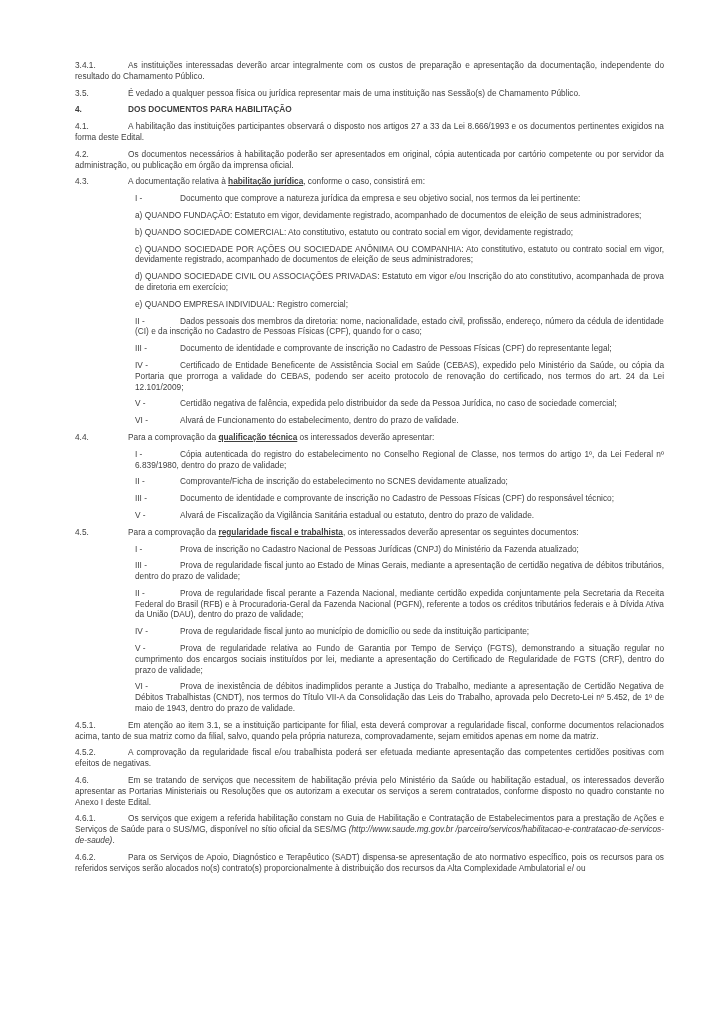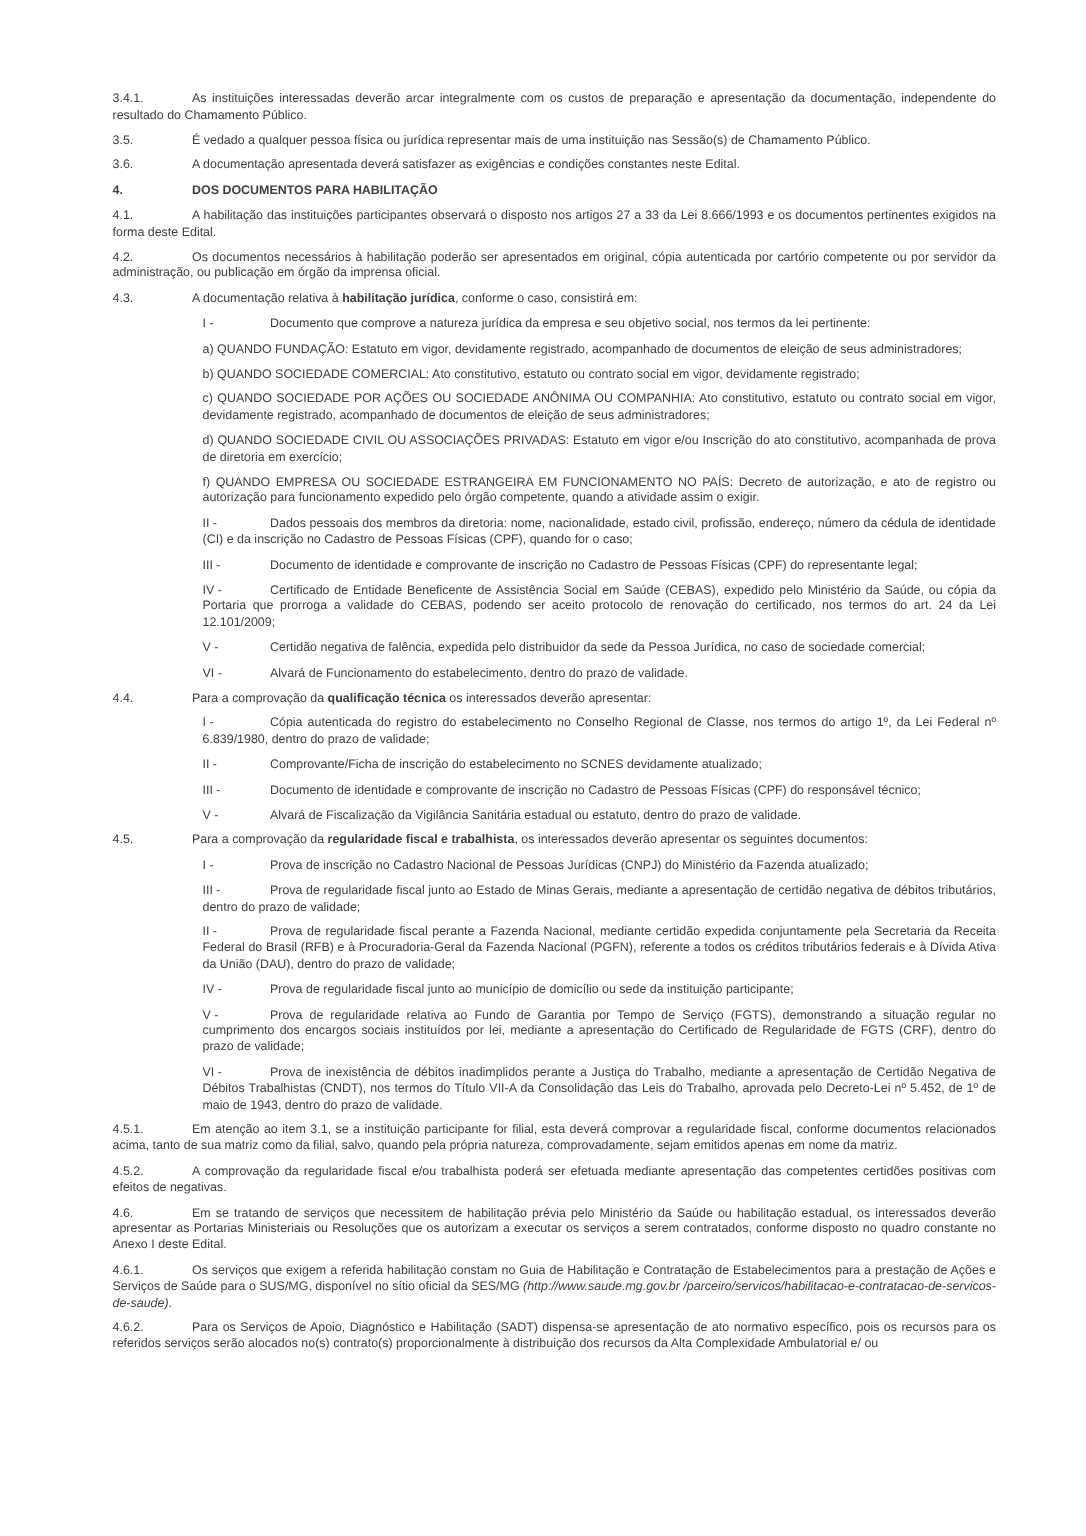--- a/index.html
+++ b/index.html
@@ -35,54 +35,54 @@
   .sub {
     margin-left: 60px;
   }
   .rnum {
     display: inline-block;
     width: 45px;
   }
   .heading { font-weight: bold; }
   .emph {
     font-weight: bold;
+    text-decoration: underline;
   }
   .italic { font-style: italic; }
 </style>
 </head>
 <body>
 
 <div class="page">
 
   <p class="para"><span class="num">3.4.1.</span><span>As instituições interessadas deverão arcar integralmente com os custos de preparação e apresentação da documentação, independente do resultado do Chamamento Público.</span></p>
 
   <p class="para"><span class="num">3.5.</span><span>É vedado a qualquer pessoa física ou jurídica representar mais de uma instituição nas Sessão(s) de Chamamento Público.</span></p>
 
-  <p class="para"><span class="num">3.6.</span><span>A documentação apresentada deverá satisfazer as exigências e condições constantes neste Edital.</span></p>
 
   <p class="para heading"><span class="num">4.</span><span>DOS DOCUMENTOS PARA HABILITAÇÃO</span></p>
 
   <p class="para"><span class="num">4.1.</span><span>A habilitação das instituições participantes observará o disposto nos artigos 27 a 33 da Lei 8.666/1993 e os documentos pertinentes exigidos na forma deste Edital.</span></p>
 
   <p class="para"><span class="num">4.2.</span><span>Os documentos necessários à habilitação poderão ser apresentados em original, cópia autenticada por cartório competente ou por servidor da administração, ou publicação em órgão da imprensa oficial.</span></p>
 
   <p class="para"><span class="num">4.3.</span><span>A documentação relativa à </span><span class="emph">habilitação jurídica</span><span>, conforme o caso, consistirá em:</span></p>
 
   <p class="para sub"><span class="rnum">I -</span><span>Documento que comprove a natureza jurídica da empresa e seu objetivo social, nos termos da lei pertinente:</span></p>
 
   <p class="para sub"><span>a) QUANDO FUNDAÇÃO: Estatuto em vigor, devidamente registrado, acompanhado de documentos de eleição de seus administradores;</span></p>
 
   <p class="para sub"><span>b) QUANDO SOCIEDADE COMERCIAL: Ato constitutivo, estatuto ou contrato social em vigor, devidamente registrado;</span></p>
 
   <p class="para sub"><span>c) QUANDO SOCIEDADE POR AÇÕES OU SOCIEDADE ANÔNIMA OU COMPANHIA: Ato constitutivo, estatuto ou contrato social em vigor, devidamente registrado, acompanhado de documentos de eleição de seus administradores;</span></p>
 
   <p class="para sub"><span>d) QUANDO SOCIEDADE CIVIL OU ASSOCIAÇÕES PRIVADAS: Estatuto em vigor e/ou Inscrição do ato constitutivo, acompanhada de prova de diretoria em exercício;</span></p>
 
+  <p class="para sub"><span>e) QUANDO EMPRESA INDIVIDUAL: Registro comercial;</span></p>
 
-  <p class="para sub"><span>f) QUANDO EMPRESA OU SOCIEDADE ESTRANGEIRA EM FUNCIONAMENTO NO PAÍS: Decreto de autorização, e ato de registro ou autorização para funcionamento expedido pelo órgão competente, quando a atividade assim o exigir.</span></p>
 
   <p class="para sub"><span class="rnum">II -</span><span>Dados pessoais dos membros da diretoria: nome, nacionalidade, estado civil, profissão, endereço, número da cédula de identidade (CI) e da inscrição no Cadastro de Pessoas Físicas (CPF), quando for o caso;</span></p>
 
   <p class="para sub"><span class="rnum">III -</span><span>Documento de identidade e comprovante de inscrição no Cadastro de Pessoas Físicas (CPF) do representante legal;</span></p>
 
   <p class="para sub"><span class="rnum">IV -</span><span>Certificado de Entidade Beneficente de Assistência Social em Saúde (CEBAS), expedido pelo Ministério da Saúde, ou cópia da Portaria que prorroga a validade do CEBAS, podendo ser aceito protocolo de renovação do certificado, nos termos do art. 24 da Lei 12.101/2009;</span></p>
 
   <p class="para sub"><span class="rnum">V -</span><span>Certidão negativa de falência, expedida pelo distribuidor da sede da Pessoa Jurídica, no caso de sociedade comercial;</span></p>
 
   <p class="para sub"><span class="rnum">VI -</span><span>Alvará de Funcionamento do estabelecimento, dentro do prazo de validade.</span></p>
@@ -113,15 +113,15 @@
   <p class="para sub"><span class="rnum">VI -</span><span>Prova de inexistência de débitos inadimplidos perante a Justiça do Trabalho, mediante a apresentação de Certidão Negativa de Débitos Trabalhistas (CNDT), nos termos do Título VII-A da Consolidação das Leis do Trabalho, aprovada pelo Decreto-Lei nº 5.452, de 1º de maio de 1943, dentro do prazo de validade.</span></p>
 
   <p class="para"><span class="num">4.5.1.</span><span>Em atenção ao item 3.1, se a instituição participante for filial, esta deverá comprovar a regularidade fiscal, conforme documentos relacionados acima, tanto de sua matriz como da filial, salvo, quando pela própria natureza, comprovadamente, sejam emitidos apenas em nome da matriz.</span></p>
 
   <p class="para"><span class="num">4.5.2.</span><span>A comprovação da regularidade fiscal e/ou trabalhista poderá ser efetuada mediante apresentação das competentes certidões positivas com efeitos de negativas.</span></p>
 
   <p class="para"><span class="num">4.6.</span><span>Em se tratando de serviços que necessitem de habilitação prévia pelo Ministério da Saúde ou habilitação estadual, os interessados deverão apresentar as Portarias Ministeriais ou Resoluções que os autorizam a executar os serviços a serem contratados, conforme disposto no quadro constante no Anexo I deste Edital.</span></p>
 
   <p class="para"><span class="num">4.6.1.</span><span>Os serviços que exigem a referida habilitação constam no Guia de Habilitação e Contratação de Estabelecimentos para a prestação de Ações e Serviços de Saúde para o SUS/MG, disponível no sítio oficial da SES/MG </span><span class="italic">(http://www.saude.mg.gov.br /parceiro/servicos/habilitacao-e-contratacao-de-servicos-de-saude)</span><span>.</span></p>
 
-  <p class="para"><span class="num">4.6.2.</span><span>Para os Serviços de Apoio, Diagnóstico e Habilitação (SADT) dispensa-se apresentação de ato normativo específico, pois os recursos para os referidos serviços serão alocados no(s) contrato(s) proporcionalmente à distribuição dos recursos da Alta Complexidade Ambulatorial e/ ou</span></p>
+  <p class="para"><span class="num">4.6.2.</span><span>Para os Serviços de Apoio, Diagnóstico e Terapêutico (SADT) dispensa-se apresentação de ato normativo específico, pois os recursos para os referidos serviços serão alocados no(s) contrato(s) proporcionalmente à distribuição dos recursos da Alta Complexidade Ambulatorial e/ ou</span></p>
 
 </div>
 
 </body></html>

